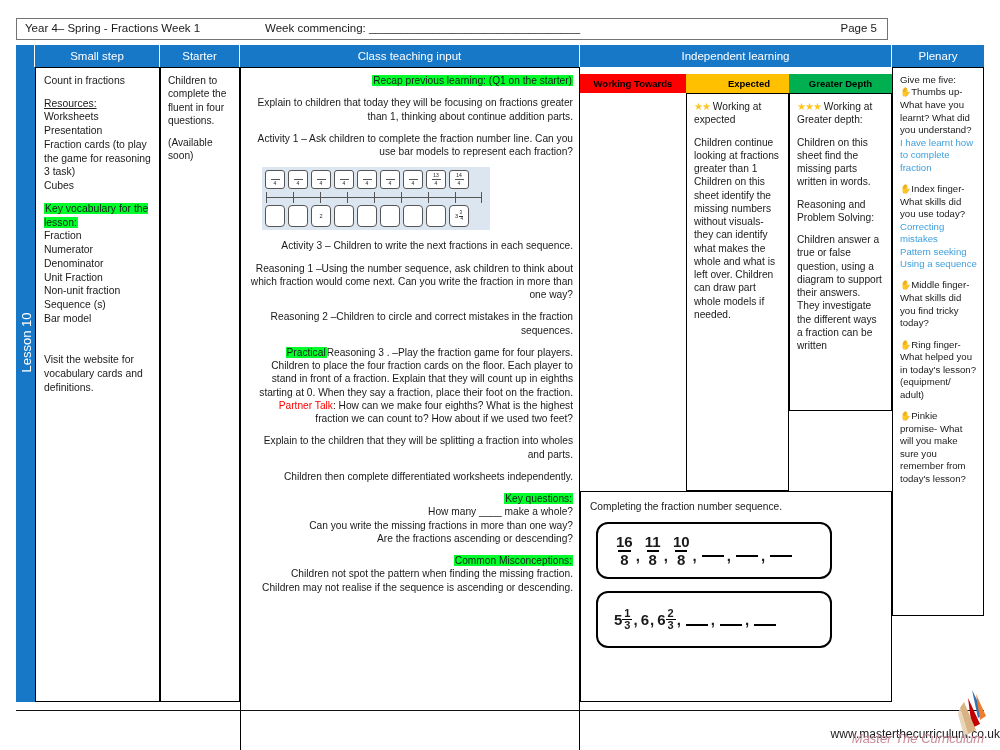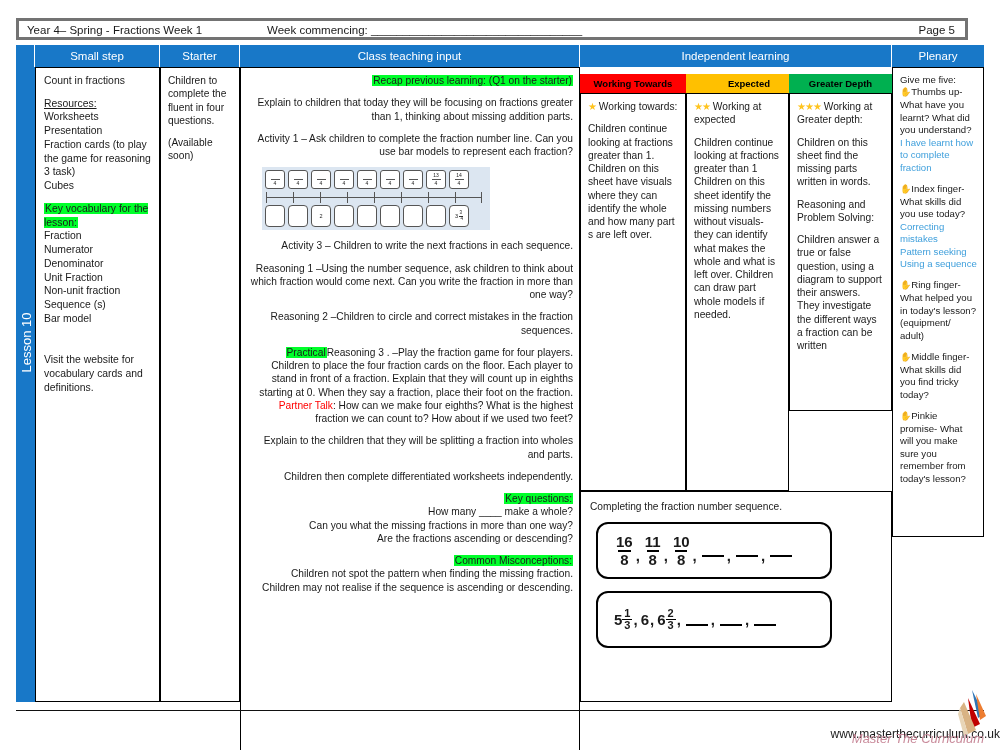--- a/index.html
+++ b/index.html
@@ -7,22 +7,22 @@
     width:1000px;height:750px;
     background:#ffffff;
     font-family:"Liberation Sans", sans-serif;
     color:#1a1a1a;
     overflow:hidden;
   }
   .page{position:relative;width:1000px;height:750px;box-sizing:border-box;}
 
   
   .top-header{
-    position:absolute;left:16px;top:18px;width:952px;height:22px;
-    border:3px solid #737373;box-sizing:border-box;background:#fff;text-align:right;
+    position:absolute;left:16px;top:18px;width:872px;height:22px;
+    border:1px solid #737373;box-sizing:border-box;background:#fff;text-align:right;
   }
   .top-header .th-title{position:absolute;left:8px;top:3px;font-size:11.5px;}
   .top-header .th-week{position:absolute;left:248px;top:3px;font-size:11.5px;white-space:nowrap;}
   .top-header .th-page{position:absolute;right:10px;top:3px;font-size:11.5px;}
 
   
   .col-head-band{position:absolute;left:16px;top:45px;width:968px;height:15px;}
   .ch{
     position:absolute;top:0;height:22px;background:#1878C8;color:#fff;
     font-size:11.5px;display:flex;align-items:center;justify-content:center;
@@ -59,21 +59,21 @@
   .hl-red{color:#FF0000;}
   .u{text-decoration:underline;}
 
   
   #col-small{left:35px;top:67px;width:125px;height:635px;padding-left:8px;}
   #col-starter{left:160px;top:67px;width:80px;height:635px;}
   #col-teach{left:240px;top:67px;width:340px;height:743px;text-align:right;}
   #col-wt{left:580px;top:93px;width:106px;height:398px;}
   #col-exp{left:686px;top:93px;width:103px;height:398px;}
   #col-gd{left:789px;top:93px;width:103px;height:318px;}
-  #col-plenary{left:892px;top:67px;width:92px;height:470px;}
+  #col-plenary{left:892px;top:67px;width:92px;height:549px;}
   #col-worksheet{left:580px;top:491px;width:312px;height:211px;}
 
   .col-small-list{font-size:10.4px;line-height:1.32;}
 
   
   .stars{color:#FFC41E;font-size:10px;letter-spacing:-1px;}
   .lvl-line{margin-bottom:9px;}
 
   
   .plenary-txt{font-size:9.6px;line-height:1.30;}
@@ -172,21 +172,21 @@
     <p style="margin-top:28px;">Visit the website for vocabulary cards and definitions.</p>
   </div>
 
   <div class="cell" id="col-starter">
     <p>Children to complete the fluent in four questions.</p>
     <p>(Available soon)</p>
   </div>
 
   <div class="cell" id="col-teach">
     <p style="margin-bottom:9px;"><span class="hl-green">Recap previous learning: (Q1 on the starter)</span></p>
-    <p>Explain to children that today they will be focusing on fractions greater than 1, thinking about missing addition parts.</p>
+    <p>Explain to children that today they will be focusing on fractions greater than 1, thinking about continue addition parts.</p>
     <p>Activity 1 – Ask children to complete the fraction number line. Can you use bar models to represent each fraction?</p>
 
     <div class="numline">
       <div class="nl-row">
         <div class="nl-card">
             <div class="num"></div>
             <div class="den">4</div>
           </div>
         <div class="nl-card">
             <div class="num"></div>
@@ -257,31 +257,27 @@
     </div>
 
     <p>Activity 3 – Children to write the next fractions in each sequence.</p>
     <p>Reasoning 1 –Using the number sequence, ask children to think about which fraction would come next. Can you write the fraction in more than one way?</p>
     <p>Reasoning 2 –Children to circle and correct mistakes in the fraction sequences.</p>
     <p><span class="hl-green">Practical</span><span>Reasoning 3 . –Play the fraction game for four players. Children to place the four fraction cards on the floor. Each player to stand in front of a fraction. Explain that they will count up in eighths starting at 0. When they say a fraction, place their foot on the fraction. </span><span class="hl-red">Partner Talk</span><span>: How can we make four eighths? What is the highest fraction we can count to? How about if we used two feet?</span></p>
     <p>Explain to the children that they will be splitting a fraction into wholes and parts.</p>
     <p>Children then complete differentiated worksheets independently.</p>
     <p style="margin-bottom:0;"><span class="hl-green">Key questions:</span></p>
     <p style="white-space:pre-line;">How many ____ make a whole?
-Can you what the missing fractions in more than one way?
+Can you write the missing fractions in more than one way?
 Are the fractions ascending or descending?</p>
     <p style="margin-bottom:0;"><span class="hl-green">Common Misconceptions:</span></p>
     <p style="white-space:pre-line;">Children not spot the pattern when finding the missing fraction.
 Children may not realise if the sequence is ascending or descending.</p>
   </div>
 
-  <div class="cell" id="col-wt">
-    <p class="lvl-line"><span class="stars">★</span> <span>Working towards:</span></p>
-    <p>Children continue looking at fractions greater than 1. Children on this sheet have visuals where they can identify the whole and how many part s are left over.</p>
-  </div>
 
   <div class="cell" id="col-exp">
     <p class="lvl-line"><span class="stars">★★</span> <span>Working at expected</span></p>
     <p>Children continue looking at fractions greater than 1 Children on this sheet identify the missing numbers without visuals- they can identify what makes the whole and what is left over. Children can draw part whole models if needed.</p>
   </div>
 
   <div class="cell" id="col-gd">
     <p class="lvl-line"><span class="stars">★★★</span> <span>Working at Greater depth:</span></p>
     <p>Children on this sheet find the missing parts written in words.</p>
     <p>Reasoning and Problem Solving:</p>
@@ -289,22 +285,22 @@
   </div>
 
   <div class="cell plenary-txt" id="col-plenary">
     <p style="margin-bottom:0;">Give me five:</p>
     <p style="margin-bottom:0;"><span class="hand">✋</span><span>Thumbs up- What have you learnt? What did you understand?</span></p>
     <p class="blue-txt">I have learnt how to complete fraction</p>
     <p style="margin-bottom:0;"><span class="hand">✋</span><span>Index finger- What skills did you use today?</span></p>
     <p class="blue-txt" style="white-space:pre-line;">Correcting mistakes
 Pattern seeking
 Using a sequence</p>
+    <p><span class="hand">✋</span><span>Middle finger- What skills did you find tricky today?</span></p>
     <p><span class="hand">✋</span><span>Ring finger- What helped you in today's lesson? (equipment/ adult)</span></p>
-    <p><span class="hand">✋</span><span>Middle finger- What skills did you find tricky today?</span></p>
     <p><span class="hand">✋</span><span>Pinkie promise- What will you make sure you remember from today's lesson?</span></p>
   </div>
 
   <div class="cell" id="col-worksheet">
     <div class="ws-title">Completing the fraction number sequence.</div>
 
     <div style="position:relative;">
       <div class="ws-shadow" style="top:3px;"></div>
       <div class="ws-box">
         <div class="seq">

